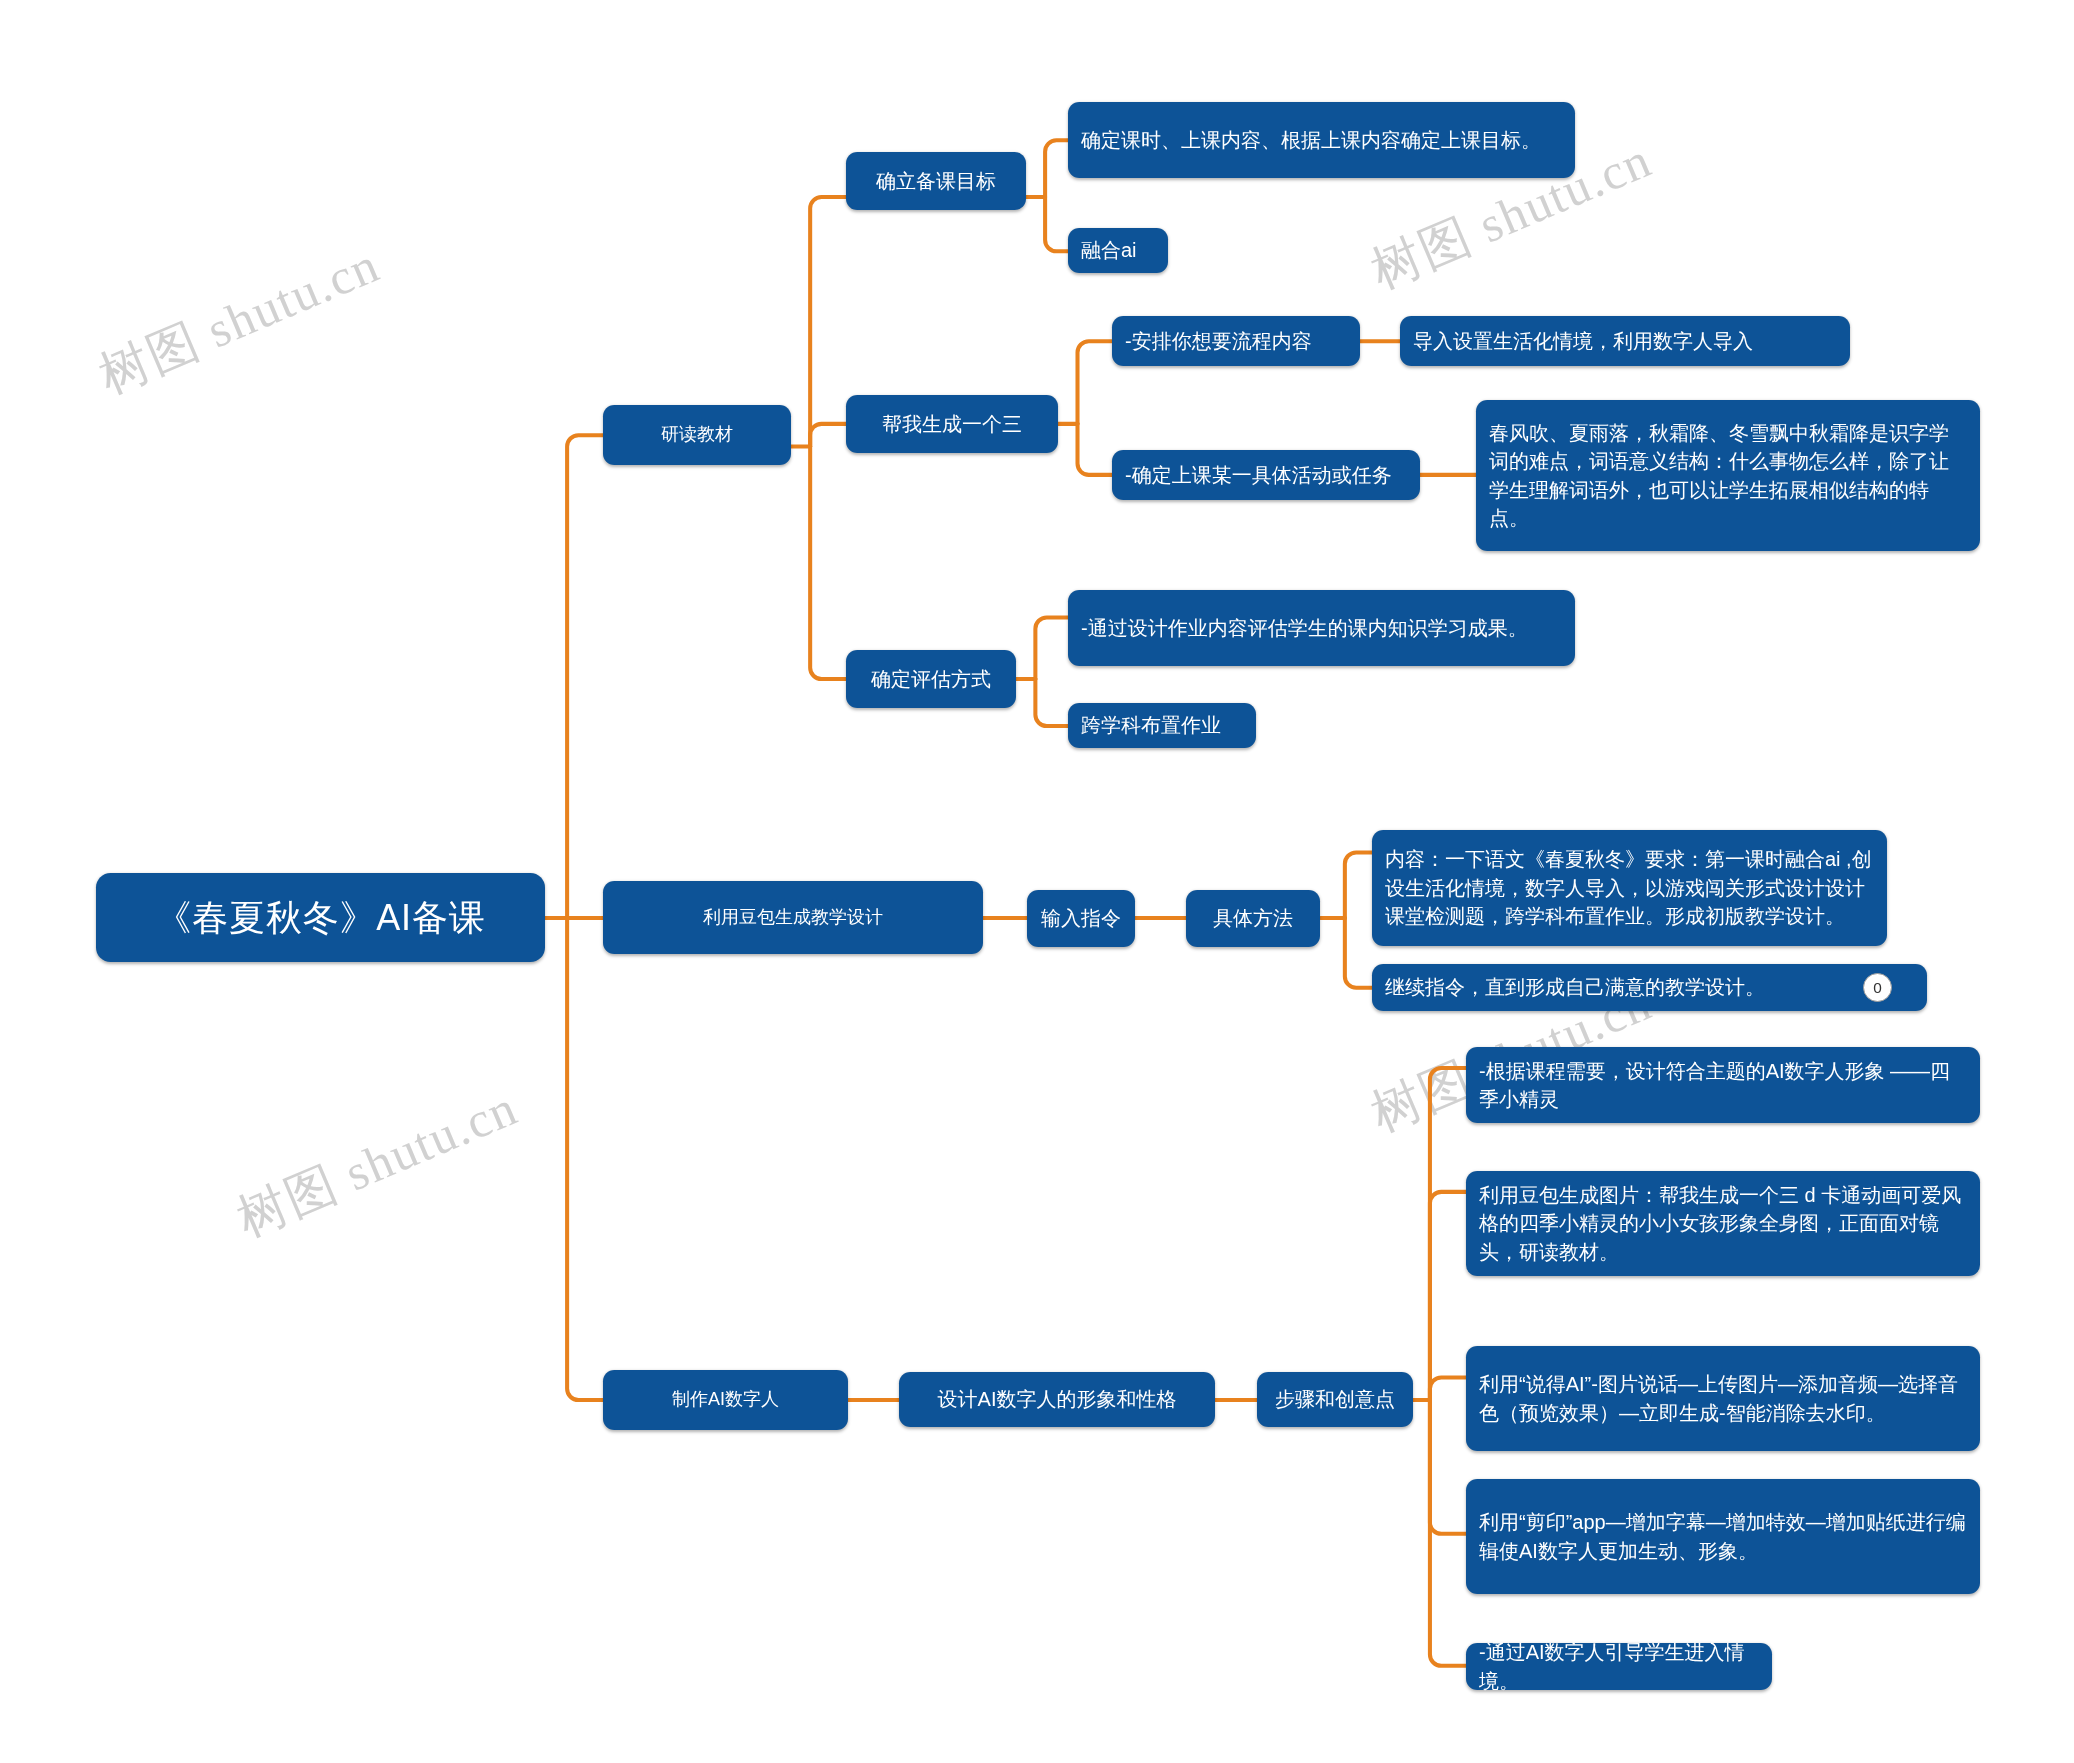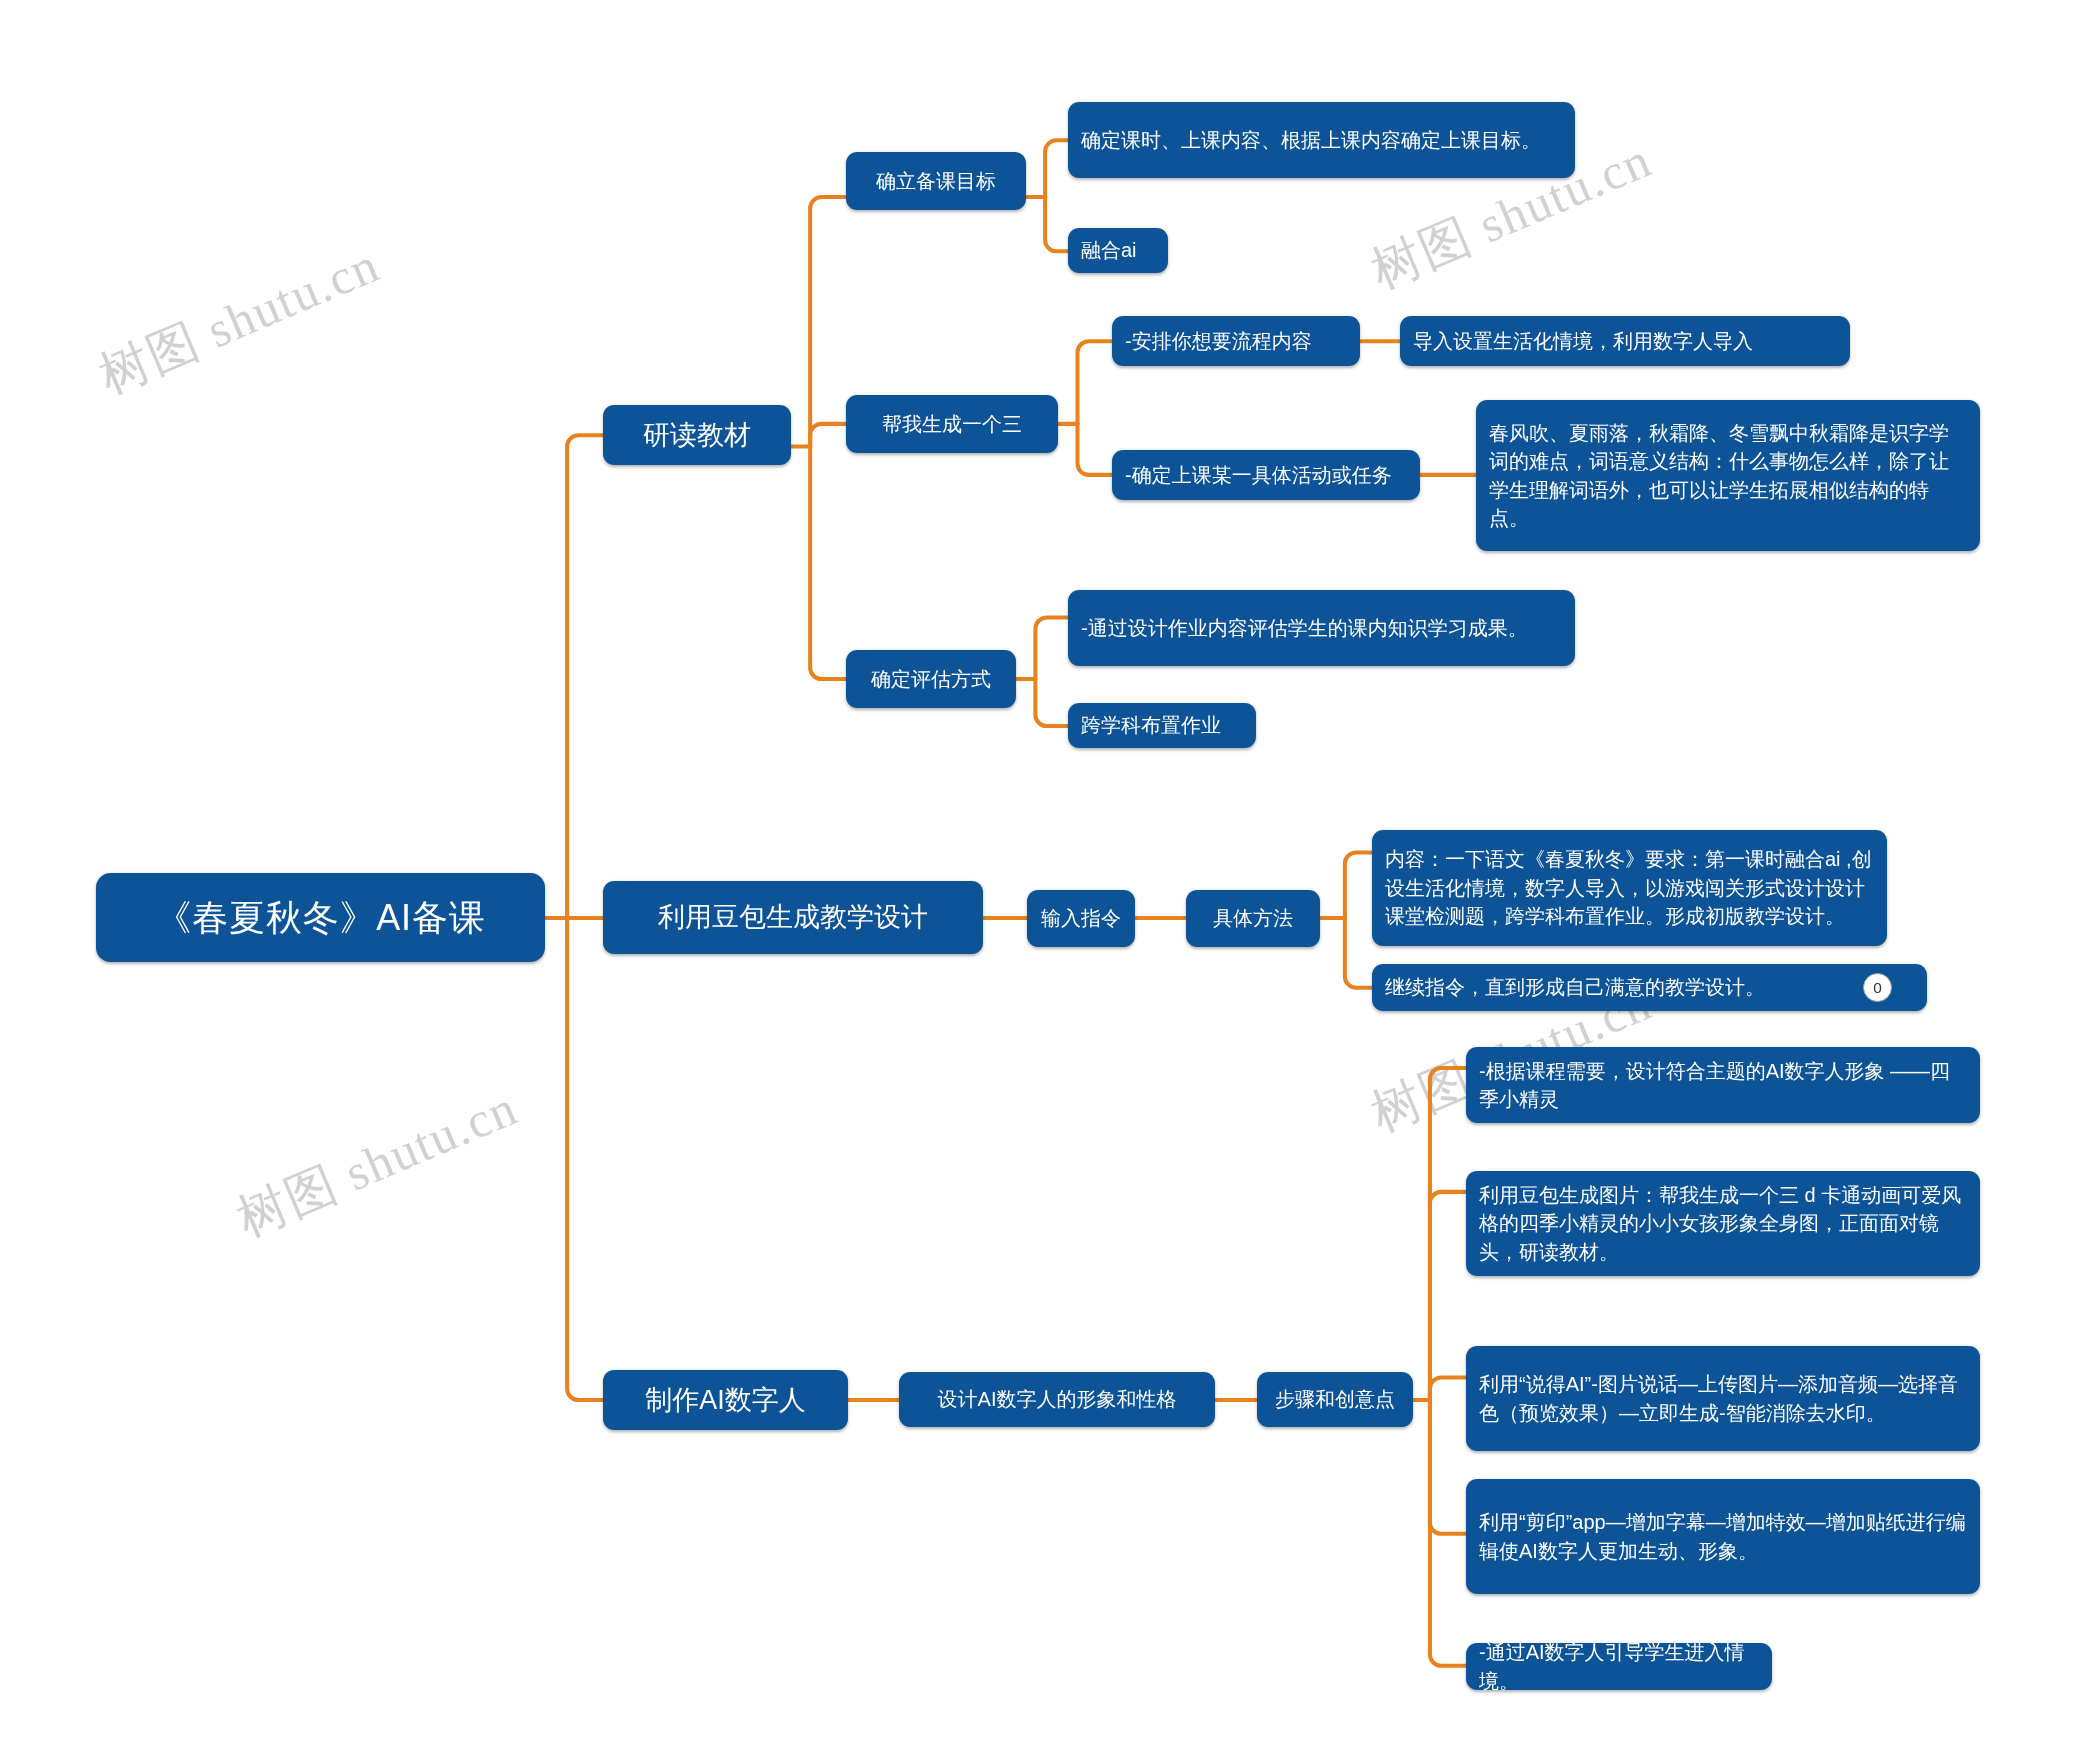--- a/index.html
+++ b/index.html
@@ -46,21 +46,21 @@
     white-space: pre-wrap;
     padding: 8px 13px;
   }
   .node.root {
     border-radius: 14.6px;
     font-size: 36px;
     justify-content: center;
     letter-spacing: 0.8px;
     padding: 2px 21px;
   }
-  .node.lvl1 { font-size: 27px; justify-content: center; padding: 11.3px 18px; }
+  .node.lvl1 { font-size: 18px; justify-content: center; padding: 11.3px 18px; }
   .node.lvl2 { font-size: 20px; }
   .node.lvl3 { font-size: 20px; }
   .node.leaf { font-size: 20px; }
 
   .badge {
     position: absolute;
     width: 29px; height: 29px;
     border-radius: 50%;
     border: 1.6px solid #9a9a9a;
     background: #ffffff;

